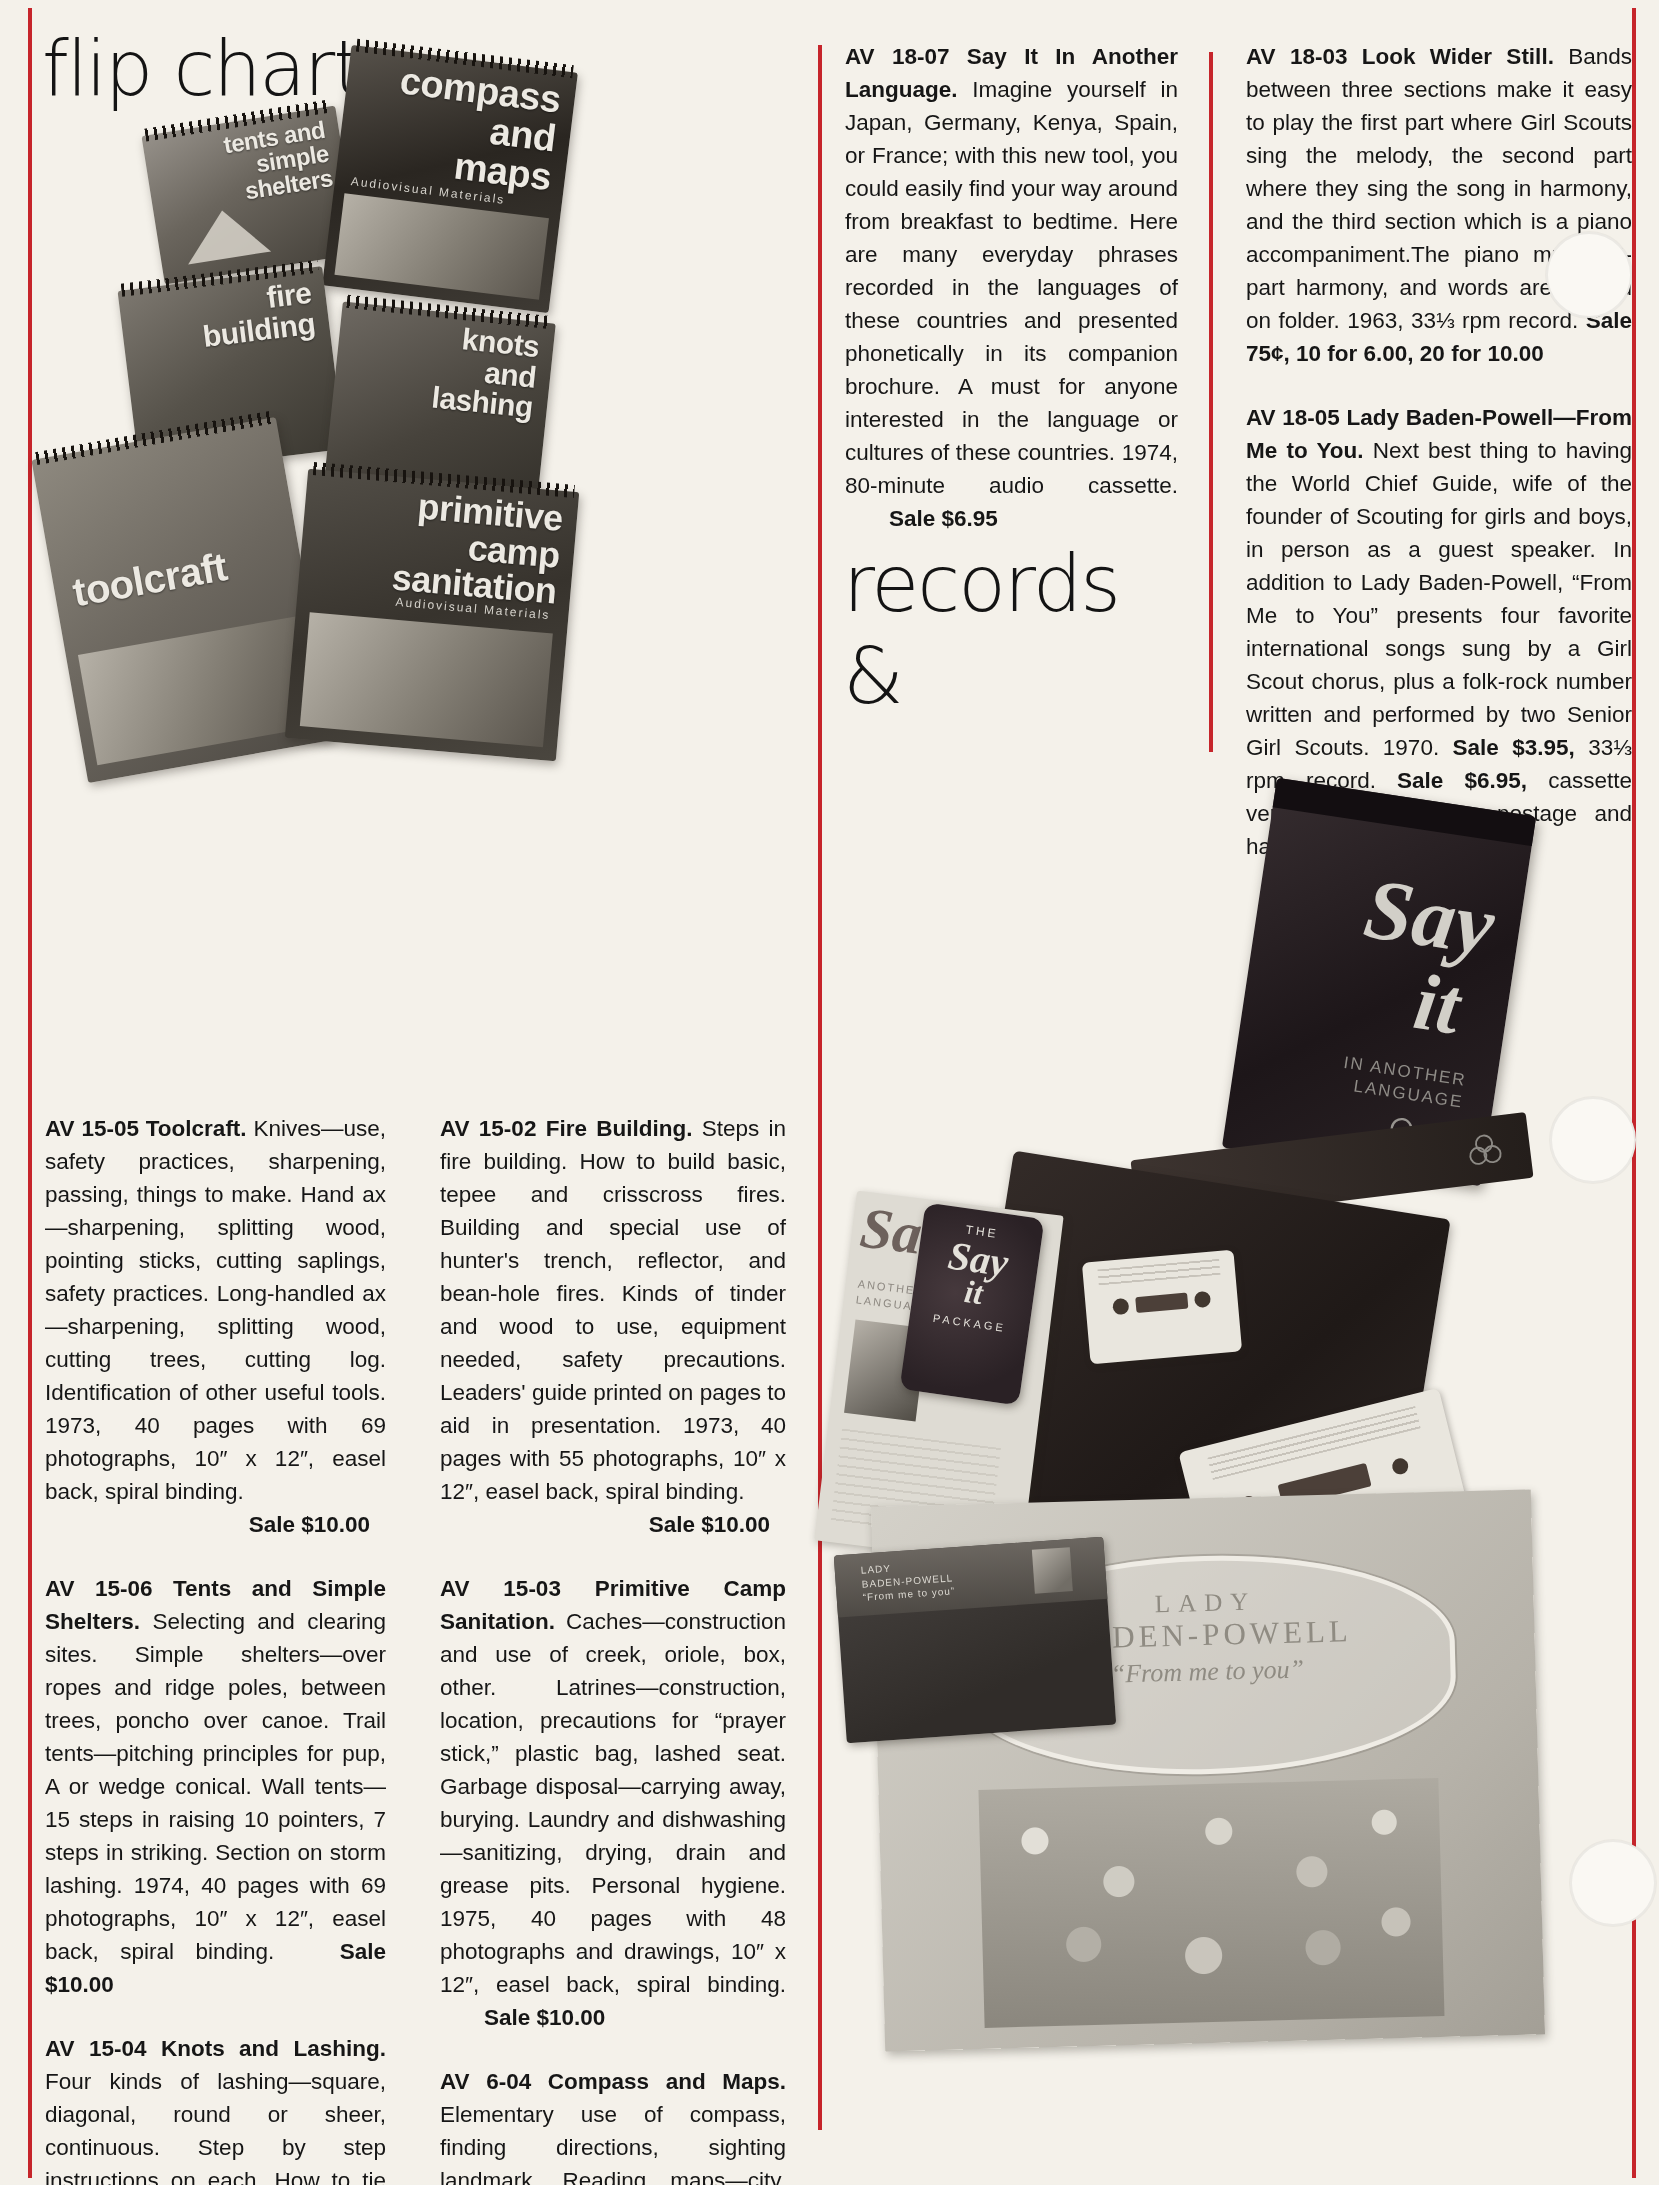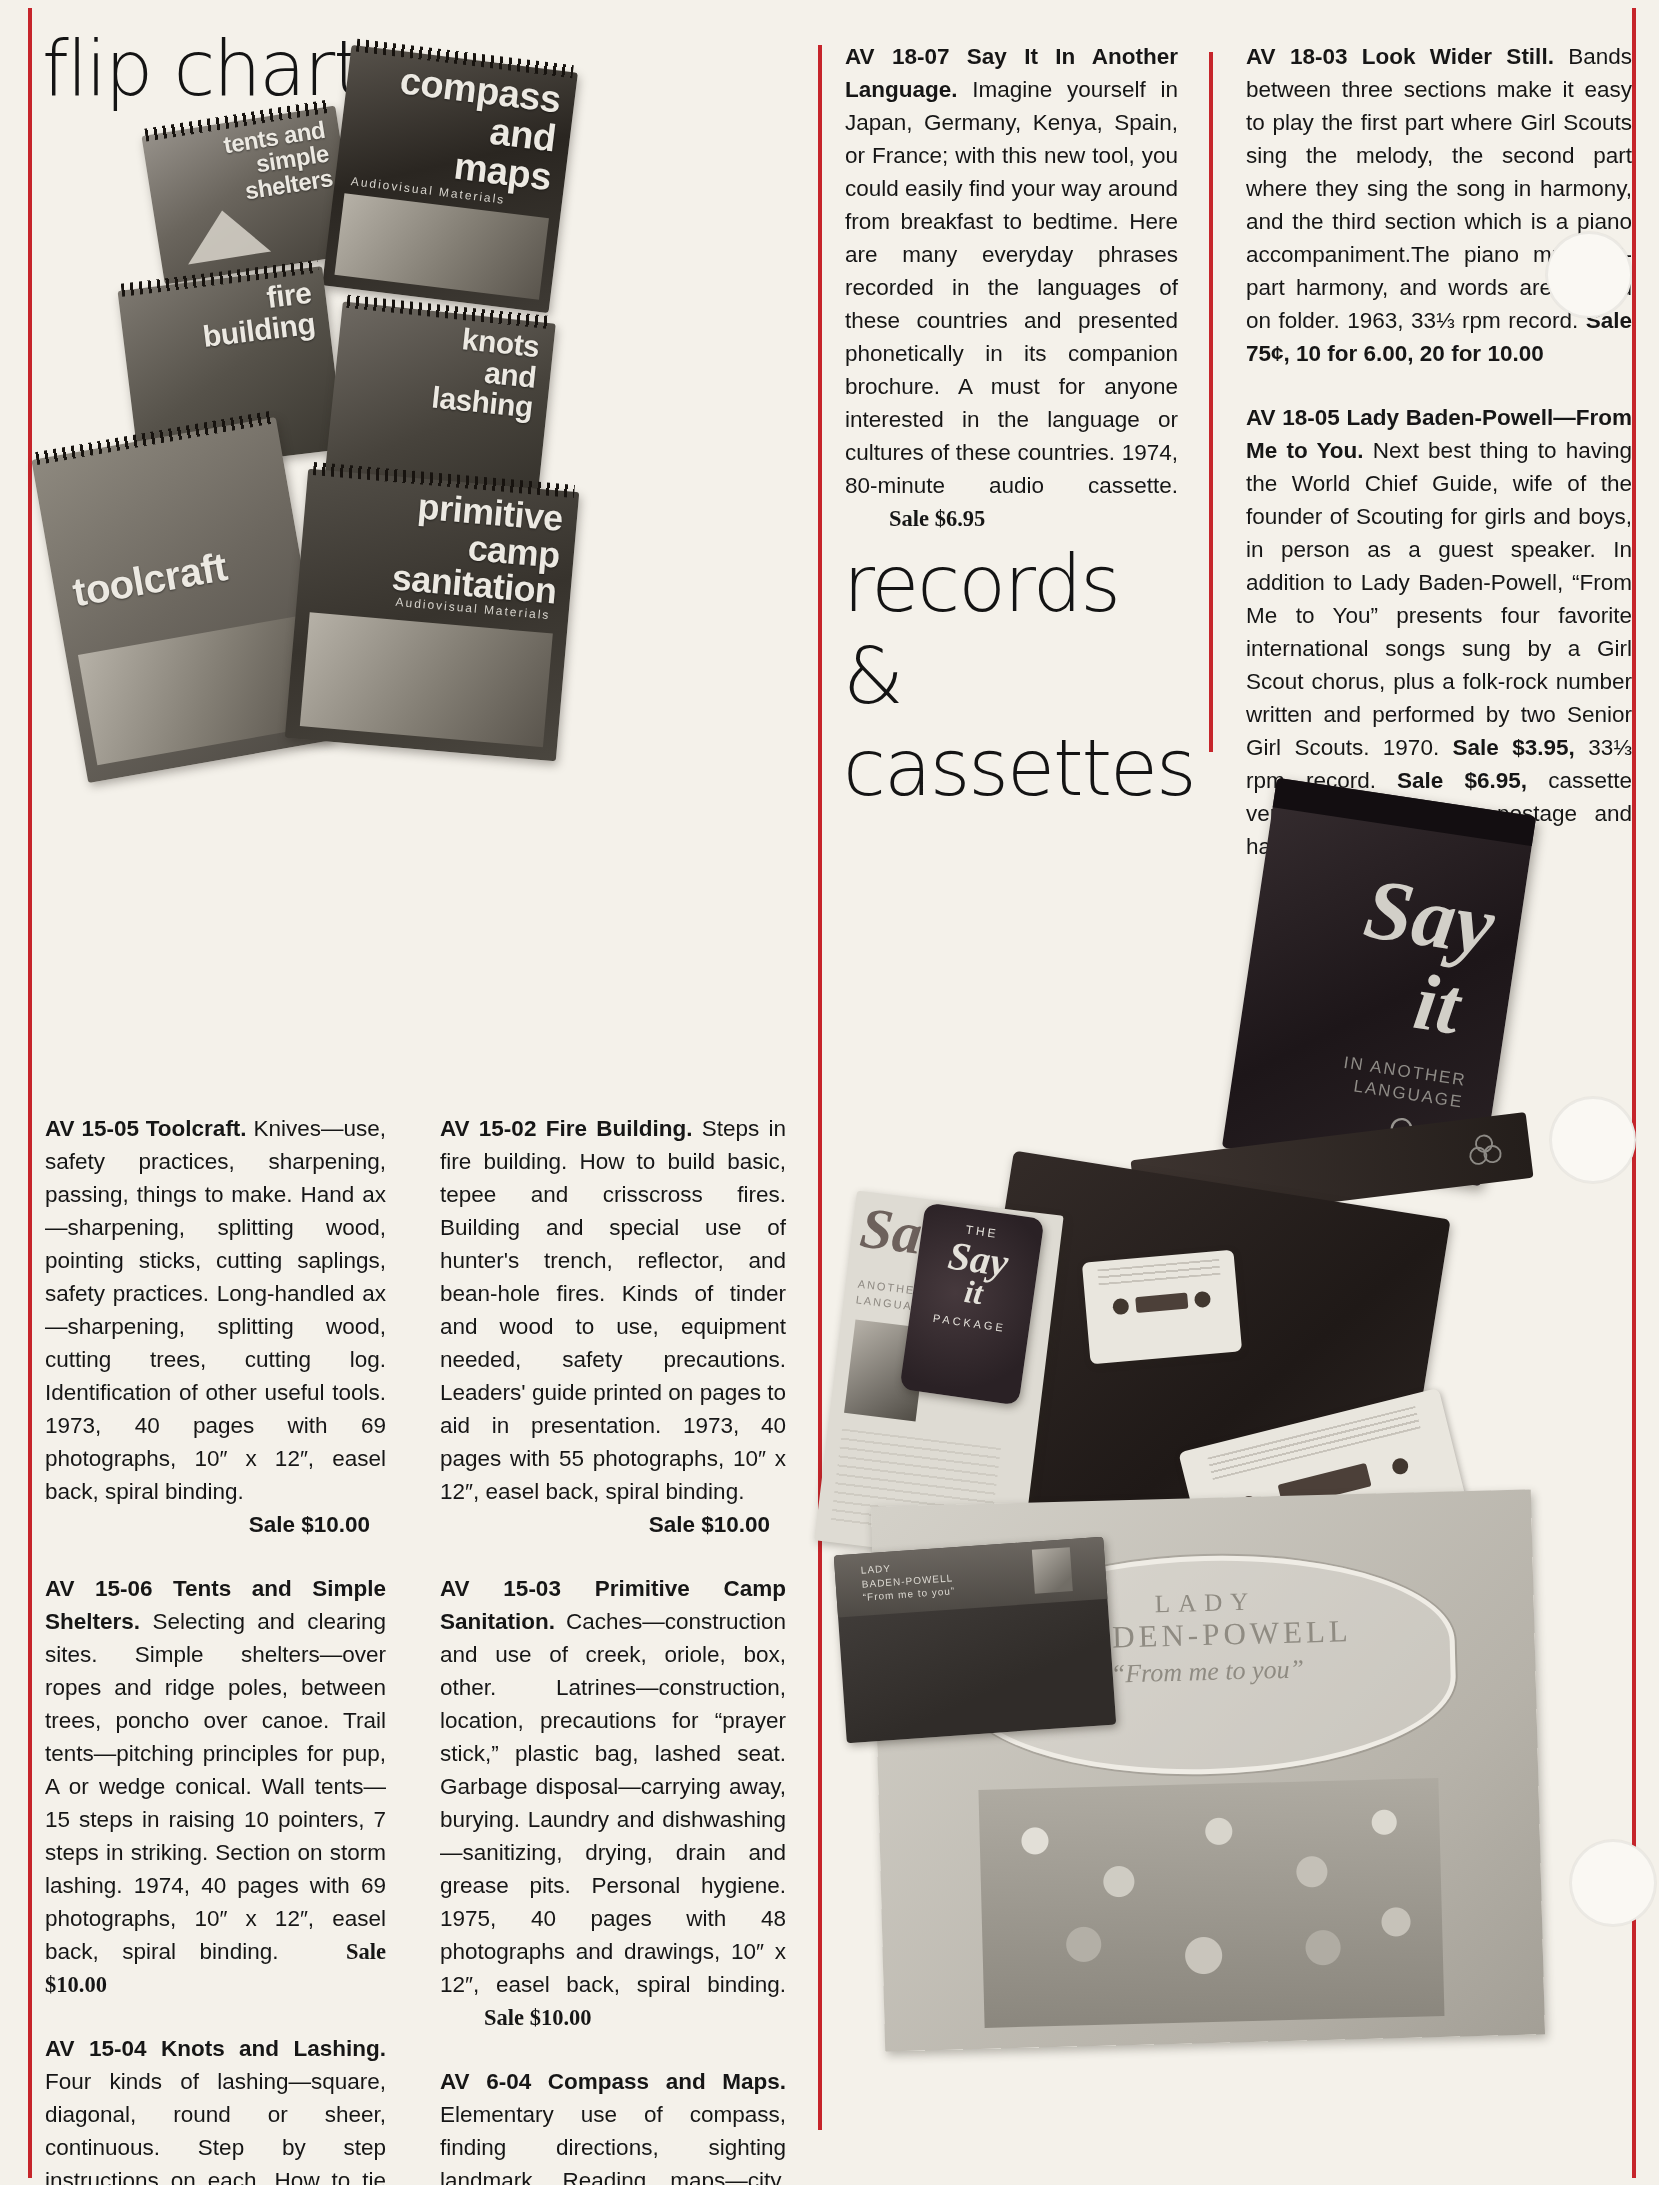--- a/index.html
+++ b/index.html
@@ -31,21 +31,21 @@
   
   .col { position:absolute; text-align:justify; }
   #col-top-mid   { left:845px;  top:40px;   width:333px; }
   #col-top-right { left:1246px; top:40px;  width:386px; }
   #col-bot-left  { left:45px;   top:1112px; width:341px; }
   #col-bot-mid   { left:440px;  top:1112px; width:346px; }
   .listing { font-size:22.5px; line-height:33px; margin:0 0 31px 0; }
   .lead { font-weight:bold; }
   .sale { font-weight:bold; }
   .sale-right { display:block; text-align:right; padding-right:16px; font-weight:bold; }
-  .sale-inline { margin-left:44px;font-family:Liberation Serif, serif; }
+  .sale-inline { margin-left:44px; }
 
   
   .book { position:absolute; box-shadow:2px 4px 10px rgba(40,35,28,.35); border-radius:3px; }
   .spiral { position:absolute; top:-7px; left:2%; width:96%; height:13px;
     background:repeating-linear-gradient(90deg,#17130f 0 3px, rgba(23,19,15,0) 3px 9px); }
   .bk-title { position:absolute; top:10px; right:14px; text-align:right; color:#ece9e2;
     font-weight:bold; white-space:pre-line; line-height:1.02; letter-spacing:-0.5px;
     text-shadow:0 1px 2px rgba(0,0,0,.45); }
   .bk-sub { position:absolute; color:#d6d3cc; font-size:12px; letter-spacing:2px; }
   .photo-band { position:absolute; left:5%; bottom:5%; width:90%; height:46%;
@@ -169,21 +169,20 @@
 
   <div class="vrule" id="rule-left"></div>
   <div class="vrule" id="rule-col2"></div>
   <div class="vrule" id="rule-col3"></div>
   <div class="vrule" id="rule-right"></div>
 
   <div class="headline" id="hl-flip">flip charts</div>
   <div class="headline" id="hl-records">
     <span>records</span>
     <span>&amp;</span>
-    <span>cassettes</span>
   </div>
 
   <div class="book" id="bk-tents">
     <div class="spiral"></div>
     <div class="tent-shape"></div>
     <div class="bk-title">tents and
 simple
 shelters</div>
   </div>
   <div class="book" id="bk-compass">

